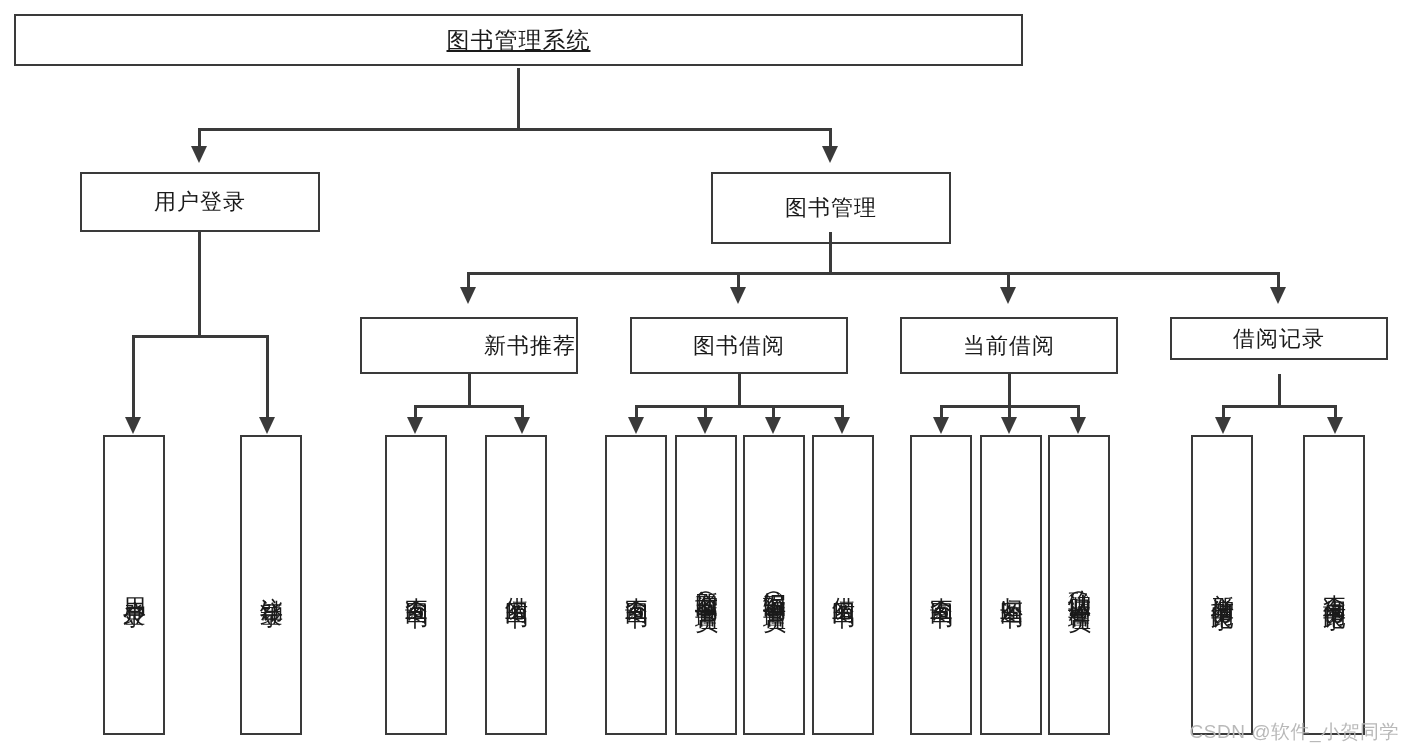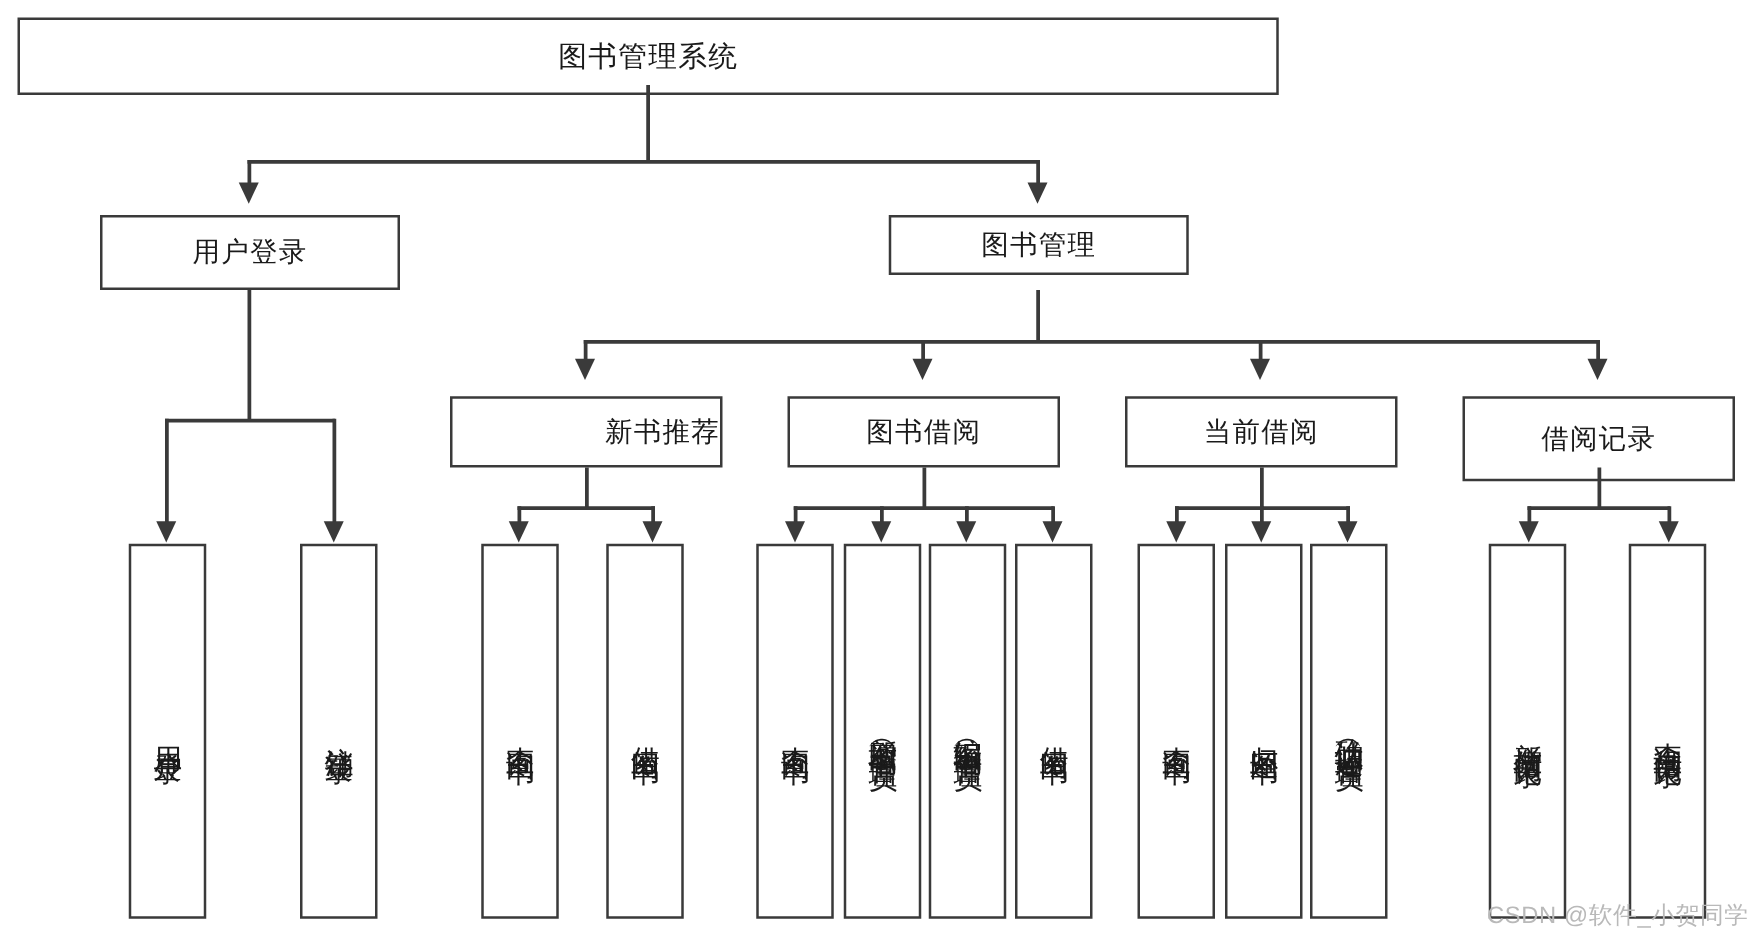--- a/index.html
+++ b/index.html
@@ -81,39 +81,39 @@
     white-space: nowrap;
     letter-spacing: 0.5px;
     font-family: "Liberation Sans", "DejaVu Sans", sans-serif;
   }
 </style>
 </head>
 <body>
 
 <div id="canvas">
 
-  <div class="node h root" style="left:14px; top:14px; width:1009px; height:62px;">
+  <div class="node h root" style="left:14px; top:14px; width:1009px; height:52px;text-decoration:underline;">
     <span>图书管理系统</span>
   </div>
 
   <div class="conn vline" style="left:517px; top:68px; width:2.5px; height:62px;"></div>
 
   <div class="conn hline" style="left:198px; top:128px; width:633px; height:2.5px;"></div>
 
   <div class="conn vline" style="left:198px; top:128px; width:2.5px; height:19px;"></div>
   <div class="arrow" style="left:191px; top:146px;"></div>
 
   <div class="conn vline" style="left:829px; top:128px; width:2.5px; height:19px;"></div>
   <div class="arrow" style="left:822px; top:146px;"></div>
 
   <div class="node h" style="left:80px; top:172px; width:240px; height:60px;">
     <span>用户登录</span>
   </div>
 
-  <div class="node h" style="left:711px; top:172px; width:240px; height:48px;">
+  <div class="node h" style="left:711px; top:172px; width:240px; height:72px;">
     <span>图书管理</span>
   </div>
 
   <div class="conn vline" style="left:198px; top:232px; width:2.5px; height:105px;"></div>
   <div class="conn hline" style="left:132px; top:335px; width:136px; height:2.5px;"></div>
   <div class="conn vline" style="left:132px; top:335px; width:2.5px; height:83px;"></div>
   <div class="arrow" style="left:125px; top:417px;"></div>
   <div class="conn vline" style="left:266px; top:335px; width:2.5px; height:83px;"></div>
   <div class="arrow" style="left:259px; top:417px;"></div>
 
@@ -134,21 +134,21 @@
 
   <div class="node h" style="left:360px; top:317px; width:218px; height:57px;justify-content:flex-end;">
     <span>新书推荐</span>
   </div>
   <div class="node h" style="left:900px; top:317px; width:218px; height:57px;">
     <span>当前借阅</span>
   </div>
   <div class="node h" style="left:630px; top:317px; width:218px; height:57px;">
     <span>图书借阅</span>
   </div>
-  <div class="node h" style="left:1170px; top:317px; width:218px; height:68px;">
+  <div class="node h" style="left:1170px; top:317px; width:218px; height:43px;">
     <span>借阅记录</span>
   </div>
 
   <div class="conn vline" style="left:468px; top:374px; width:2.5px; height:33px;"></div>
   <div class="conn hline" style="left:414px; top:405px; width:110px; height:2.5px;"></div>
   <div class="conn vline" style="left:414px; top:405px; width:2.5px; height:13px;"></div>
   <div class="arrow" style="left:407px; top:417px;"></div>
   <div class="conn vline" style="left:521px; top:405px; width:2.5px; height:13px;"></div>
   <div class="arrow" style="left:514px; top:417px;"></div>
 

